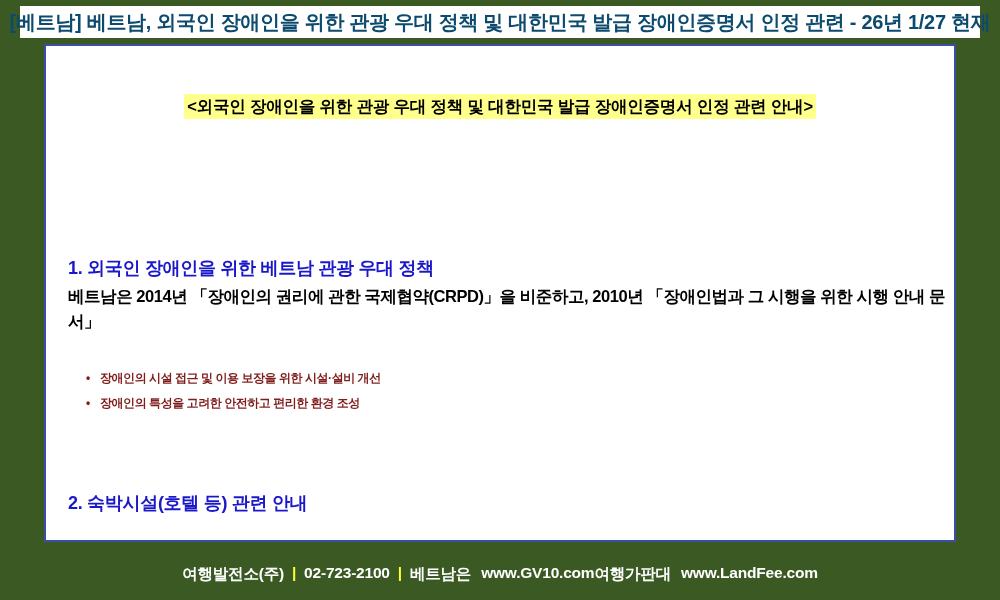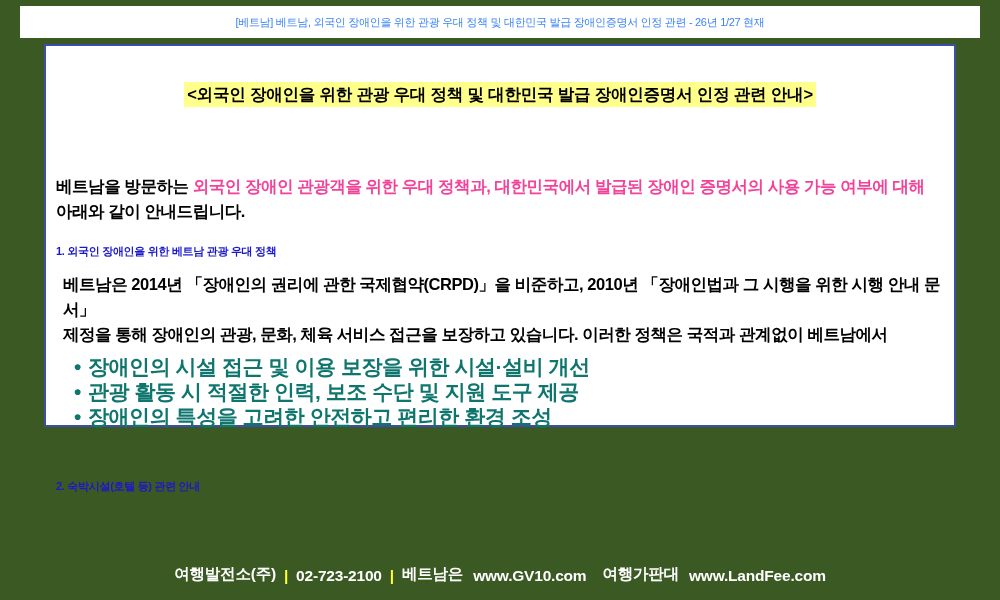--- a/index.html
+++ b/index.html
@@ -29,38 +29,38 @@
     top: 6px;
     width: 960px;
     height: 32px;
     background: #ffffff;
     display: flex;
     align-items: center;
     justify-content: center;
     box-sizing: border-box;
   }
   .header-title {
-    color: #3b82f6;
-    font-size: 11px;
-    font-weight: normal;
+    color: #0c4a6e;
+    font-size: 20px;
+    font-weight: bold;
     letter-spacing: -0.3px;
     white-space: nowrap;
   }
 
   
   .content-panel {
     position: absolute;
     left: 44px;
     top: 44px;
     width: 912px;
-    height: 383px;
+    height: 498px;
     background: #ffffff;
     border: 2px solid #3b4fa8;
     box-sizing: border-box;
-    padding: 0;
+    padding: 12px;
   }
 
   .inner {
     position: relative;
     width: 100%;
     height: 100%;
     box-sizing: border-box;
   }
 
   
@@ -90,38 +90,38 @@
     letter-spacing: -0.45px;
     font-weight: bold;
   }
   .intro { top: 92px; }
   .pink { color: #f2429a; }
 
   .section-heading {
     position: absolute;
     left: 10px;
     color: #1b18c9;
-    font-size: 11px;
+    font-size: 18px;
     font-weight: bold;
     letter-spacing: -0.3px;
   }
   .sec1-heading { top: 162px; }
   .sec2-heading { top: 357px; margin-top: 40px; }
 
-  .sec1-body { top: 190px; margin-left: 7px; }
+  .sec1-body { top: 190px; }
   .sec2-body { top: 386px; }
 
   .bullets {
     position: absolute;
     left: 28px;
     top: 272px;
     width: 870px;
-    font-size: 21px;
+    font-size: 12px;
     line-height: 25px;
-    color: #0f766e;
+    color: #7f1d1d;
     letter-spacing: -0.45px;
     font-weight: bold;
   }
   .bullet-line {
     white-space: nowrap;
   }
   .bullet-dot {
     display: inline-block;
     width: 14px;
   }
@@ -133,66 +133,61 @@
     bottom: 0;
     width: 1000px;
     height: 52px;
     background: #3b5a23;
     display: flex;
     align-items: center;
     justify-content: center;
   }
   .footer-inner {
     display: flex;
-    align-items: flex-end;
+    align-items: flex-start;
     color: #ffffff;
     font-size: 15.5px;
     font-weight: bold;
     letter-spacing: -0.2px;
     white-space: nowrap;
   }
   .footer-sep {
     color: #ffff33;
     padding: 0 8px;
     font-weight: bold;
   }
   .footer-gap-sm { padding-left: 10px; }
-  .footer-gap-md { padding-left: 16px; }
+  .footer-gap-md { }
 </style>
 </head>
 <body>
 
 <div class="page">
 
   <div class="header-bar">
     <span class="header-title">[베트남] 베트남, 외국인 장애인을 위한 관광 우대 정책 및 대한민국 발급 장애인증명서 인정 관련  - 26년 1/27 현재</span>
   </div>
 
   <div class="content-panel">
     <div class="inner">
 
       <div class="doc-title-row">
         <span class="doc-title">&lt;외국인 장애인을 위한 관광 우대 정책 및 대한민국 발급 장애인증명서 인정 관련 안내&gt;</span>
       </div>
 
-      <div class="body-text intro">
-        <span>베트남을 방문하는 </span><span class="pink">외국인 장애인 관광객을 위한 우대 정책과, 대한민국에서 발급된 장애인 증명서의 사용 가능 여부에 대해</span><br>
-        <span>아래와 같이 안내드립니다.</span>
-      </div>
 
       <div class="section-heading sec1-heading">1. 외국인 장애인을 위한 베트남 관광 우대 정책</div>
       <div class="body-text sec1-body">
         <span>베트남은 2014년 「장애인의 권리에 관한 국제협약(CRPD)」을 비준하고, 2010년 「장애인법과 그 시행을 위한 시행 안내 문서」</span><br>
-        <span>제정을 통해 장애인의 관광, 문화, 체육 서비스 접근을 보장하고 있습니다. 이러한 정책은 국적과 관계없이 베트남에서</span><br>
+        <br>
         <br>
       </div>
 
       <div class="bullets">
         <div class="bullet-line"><span class="bullet-dot">•</span><span>장애인의 시설 접근 및 이용 보장을 위한 시설·설비 개선</span></div>
-        <div class="bullet-line"><span class="bullet-dot">•</span><span>관광 활동 시 적절한 인력, 보조 수단 및 지원 도구 제공</span></div>
         <div class="bullet-line"><span class="bullet-dot">•</span><span>장애인의 특성을 고려한 안전하고 편리한 환경 조성</span></div>
       </div>
 
       <div class="section-heading sec2-heading">2. 숙박시설(호텔 등) 관련 안내</div>
 
     </div>
   </div>
 
   <div class="footer-bar">
     <div class="footer-inner">

